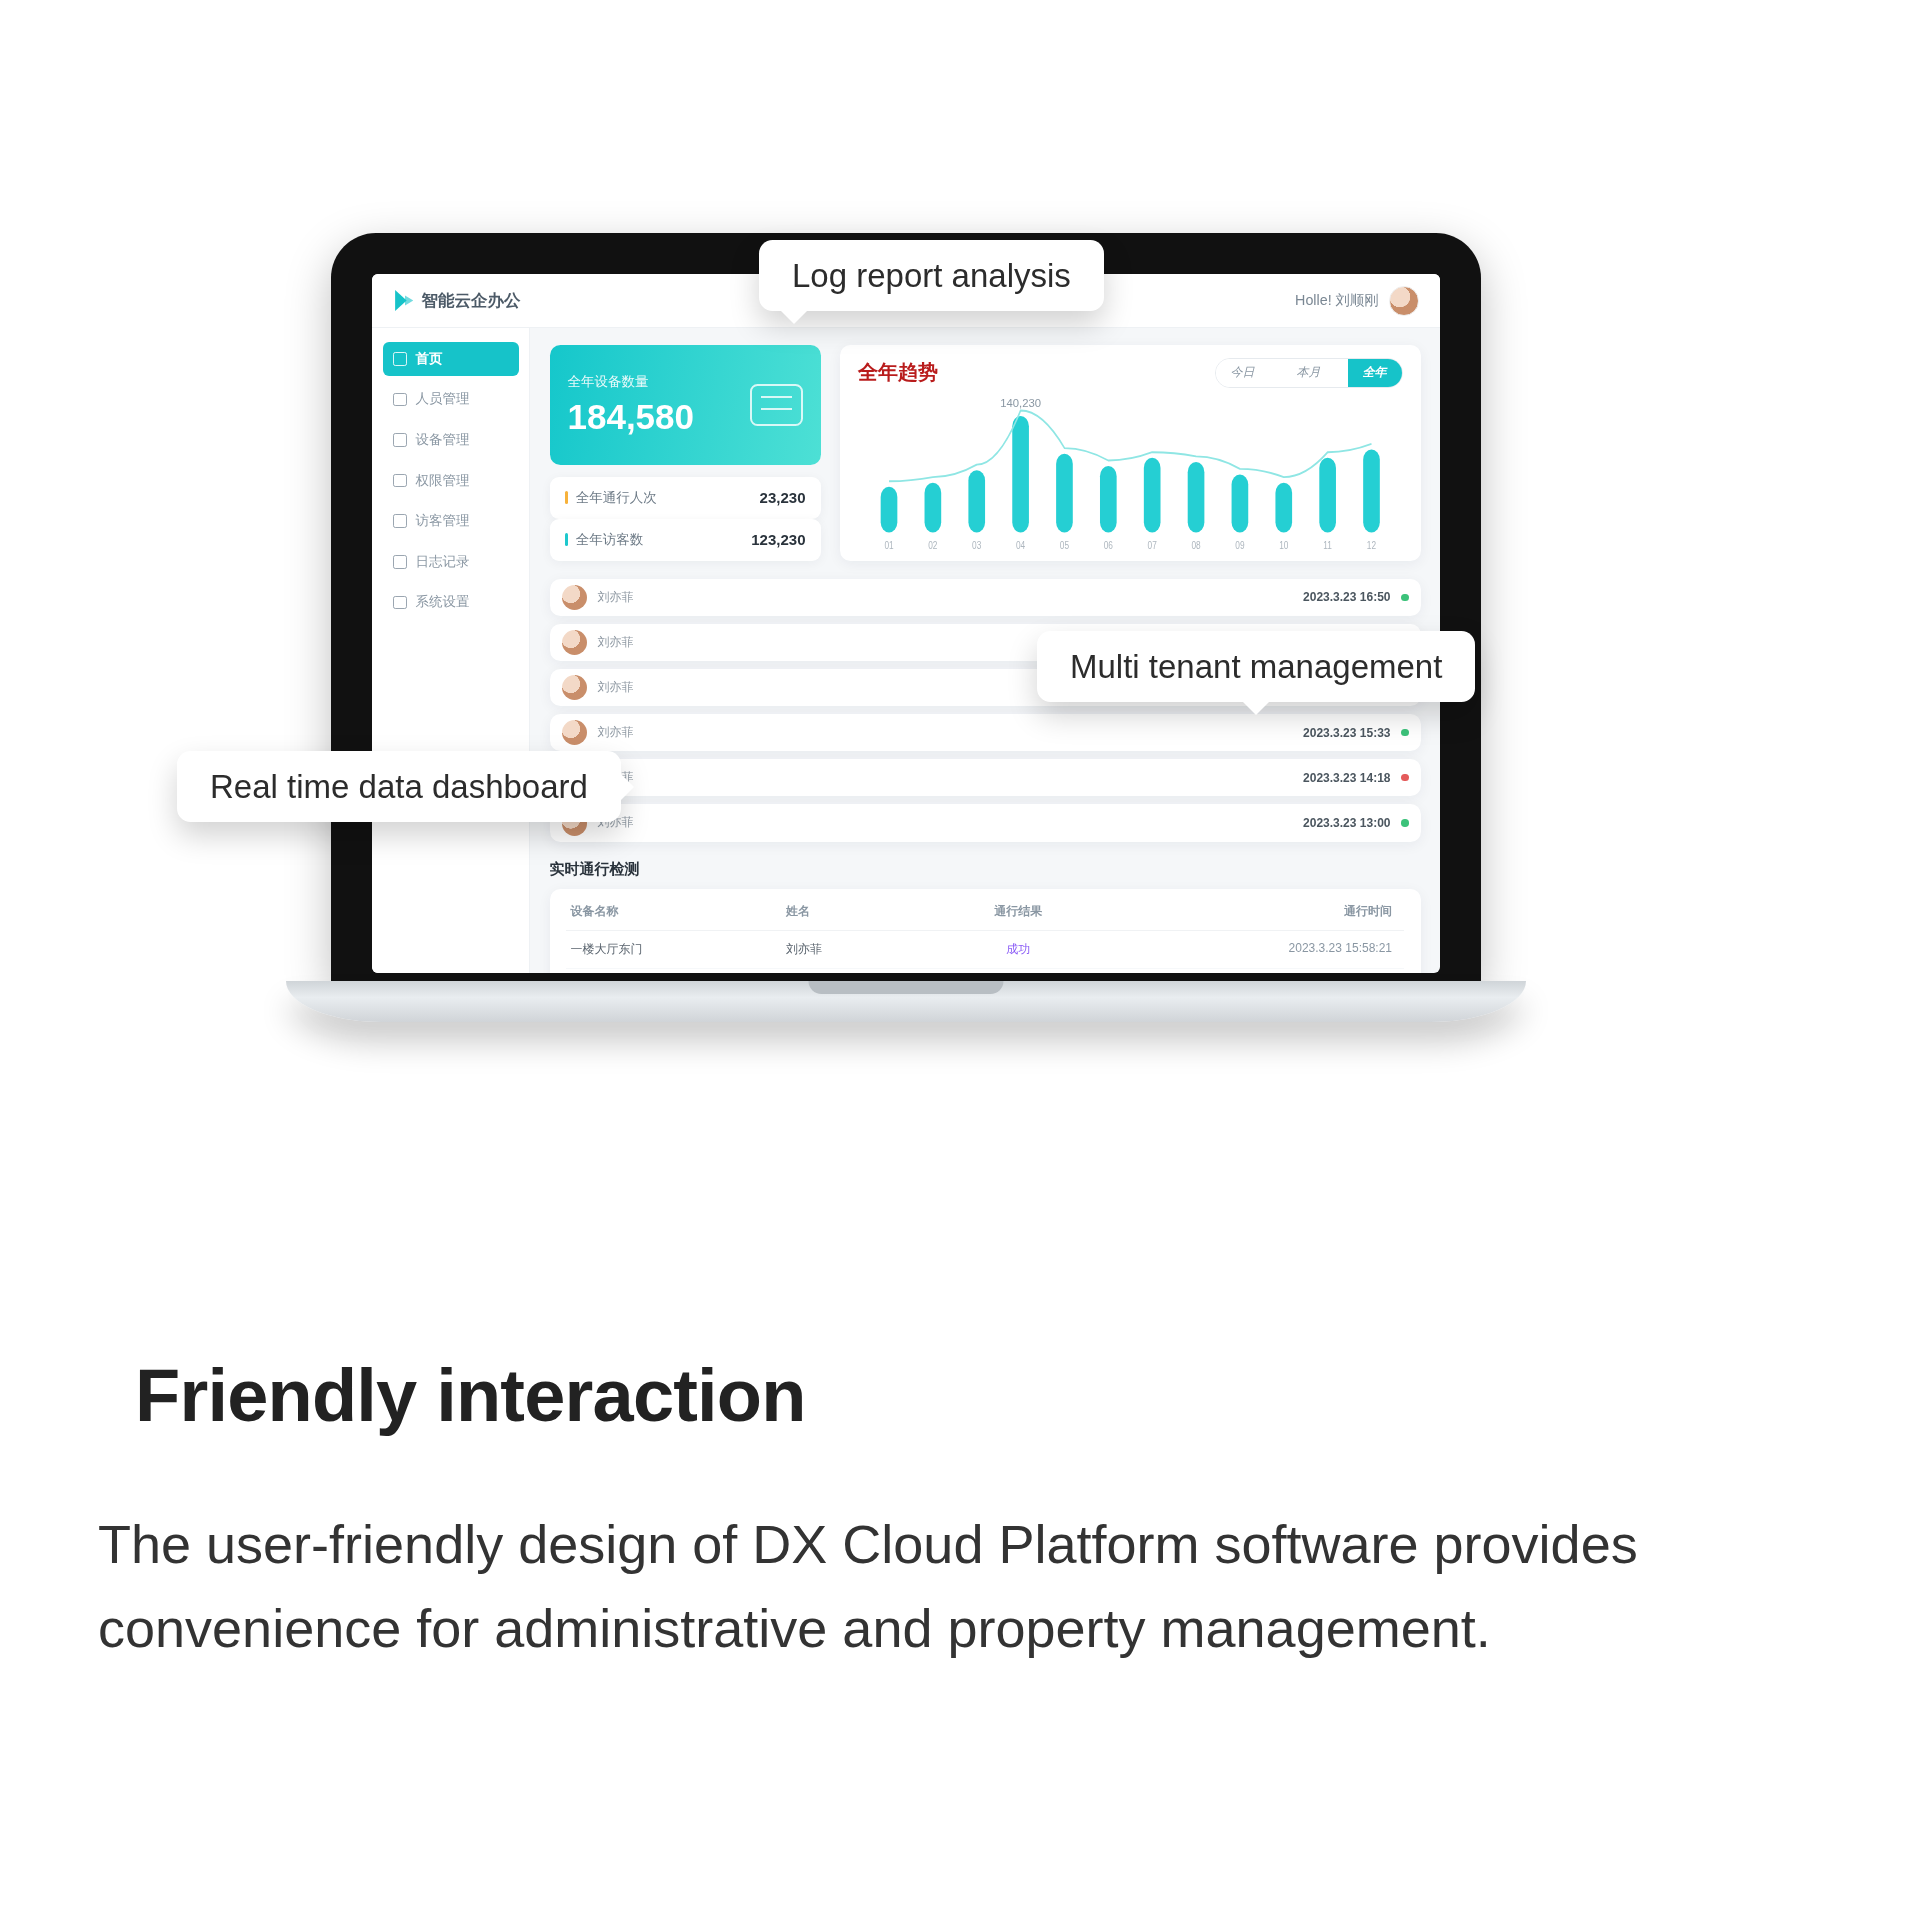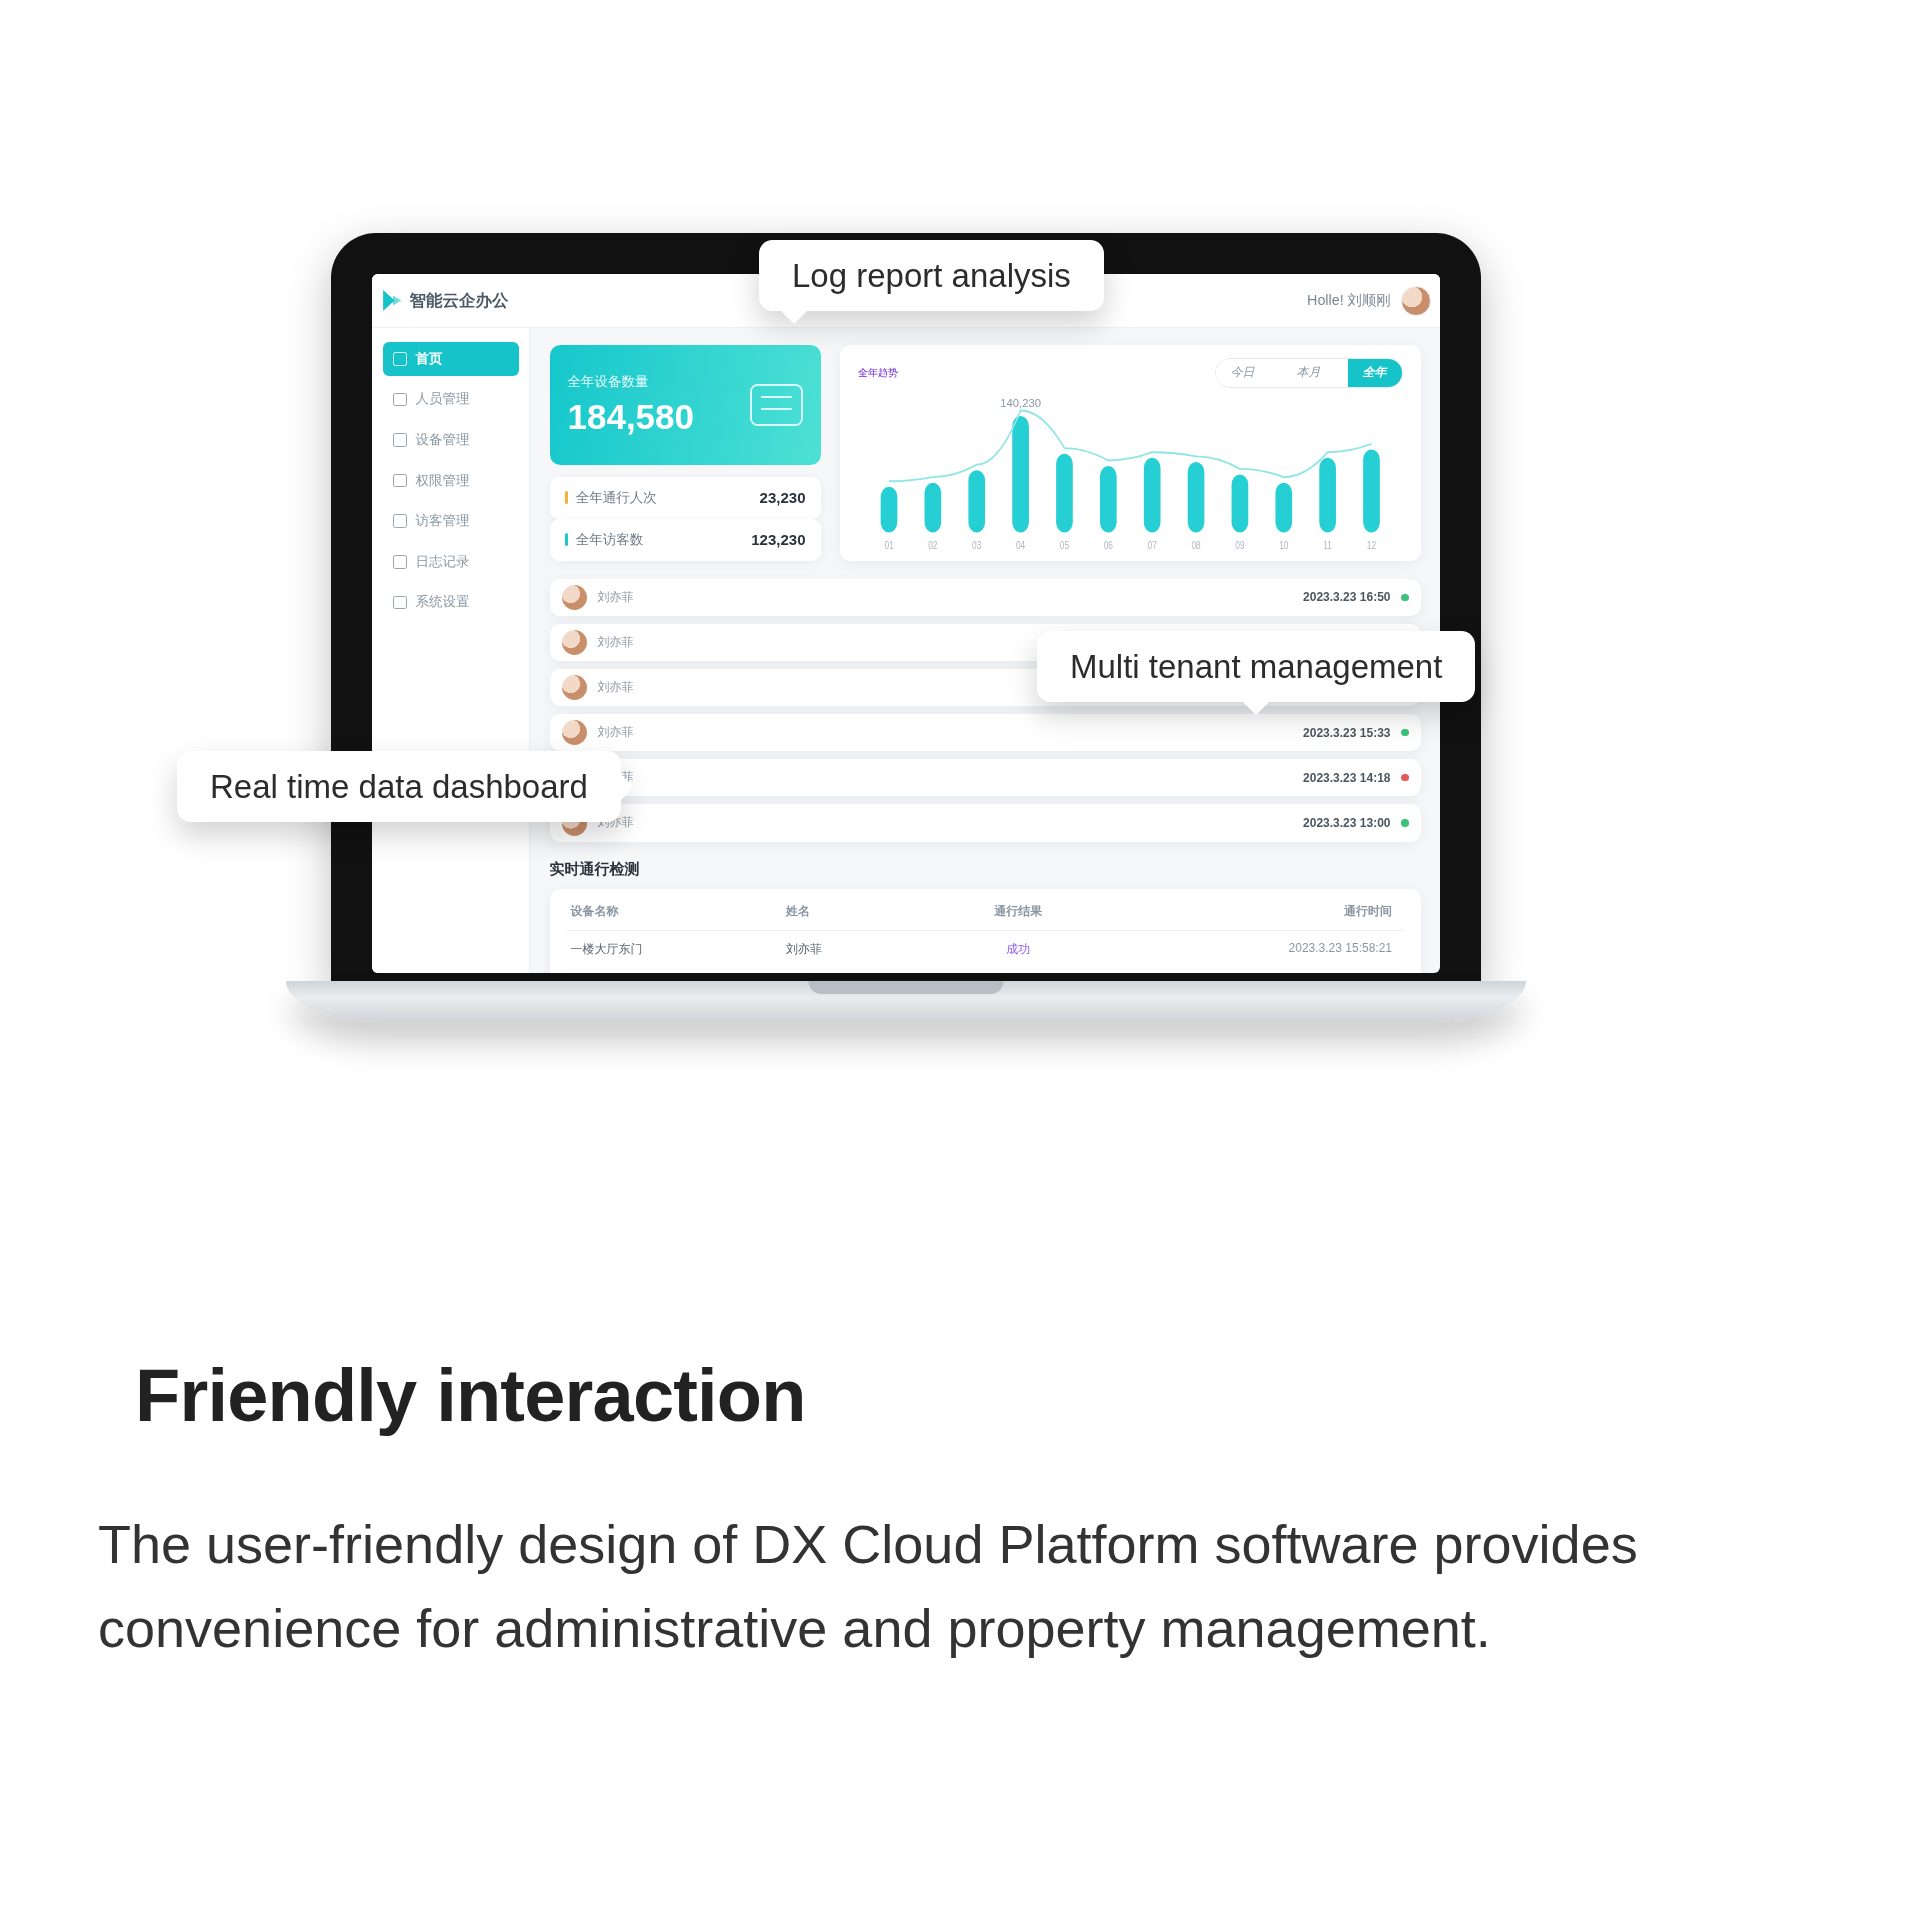--- a/index.html
+++ b/index.html
@@ -54,21 +54,21 @@
     border-radius:0 0 15px 15px;
   }
 
   
   .topbar {
     height: 54px;
     background: #fff;
     border-bottom: 0.8px solid #eef1f4;
     display: flex;
     align-items: center;
-    padding: 0 9px;
+    padding: 0 21px;
   }
   .logo {
     display:flex; align-items:center; gap:7.5px;
     color:#4c5a67; font-weight:600; font-size:16.5px;
   }
   .logo-mark{
     width:21px; height:21px; position:relative;
   }
   .logo-mark::before{
     content:""; position:absolute; inset:0;
@@ -159,21 +159,21 @@
     font-size:13.5px;
   }
   .stat-line .lab{ display:flex; align-items:center; gap:7.5px; color:#6e7b87;}
   .dot{ width:3.8px; height:13.5px; border-radius:2.3px;}
   .dot.y{ background:#f7b23b;}
   .dot.b{ background:#1ec8cd;}
   .stat-line .val{ font-weight:700; color:#2a333c; font-size:15px;}
 
   .trend{ flex:1; padding:13.5px 18px 7.5px 18px; display:flex; flex-direction:column;}
   .trend-head{ display:flex; align-items:center; justify-content:space-between;}
-  .trend-title{ font-weight:400; color:#6d28d9; font-size:10px;}
+  .trend-title{ font-weight:700; color:#b91c1c; font-size:20px;}
   .seg{
     display:flex; gap:12px; border:0.8px solid #e6eaee; border-radius:15px; overflow:hidden;
     font-size:12px;
     font-style:italic;
   }
   .seg-btn{
     padding:5.3px 15px; color:#8a97a3; background:#fff; cursor:pointer;
   }
   .seg-btn.active{ background:#16c3c9; color:#fff; font-weight:600;}
   .chart{

